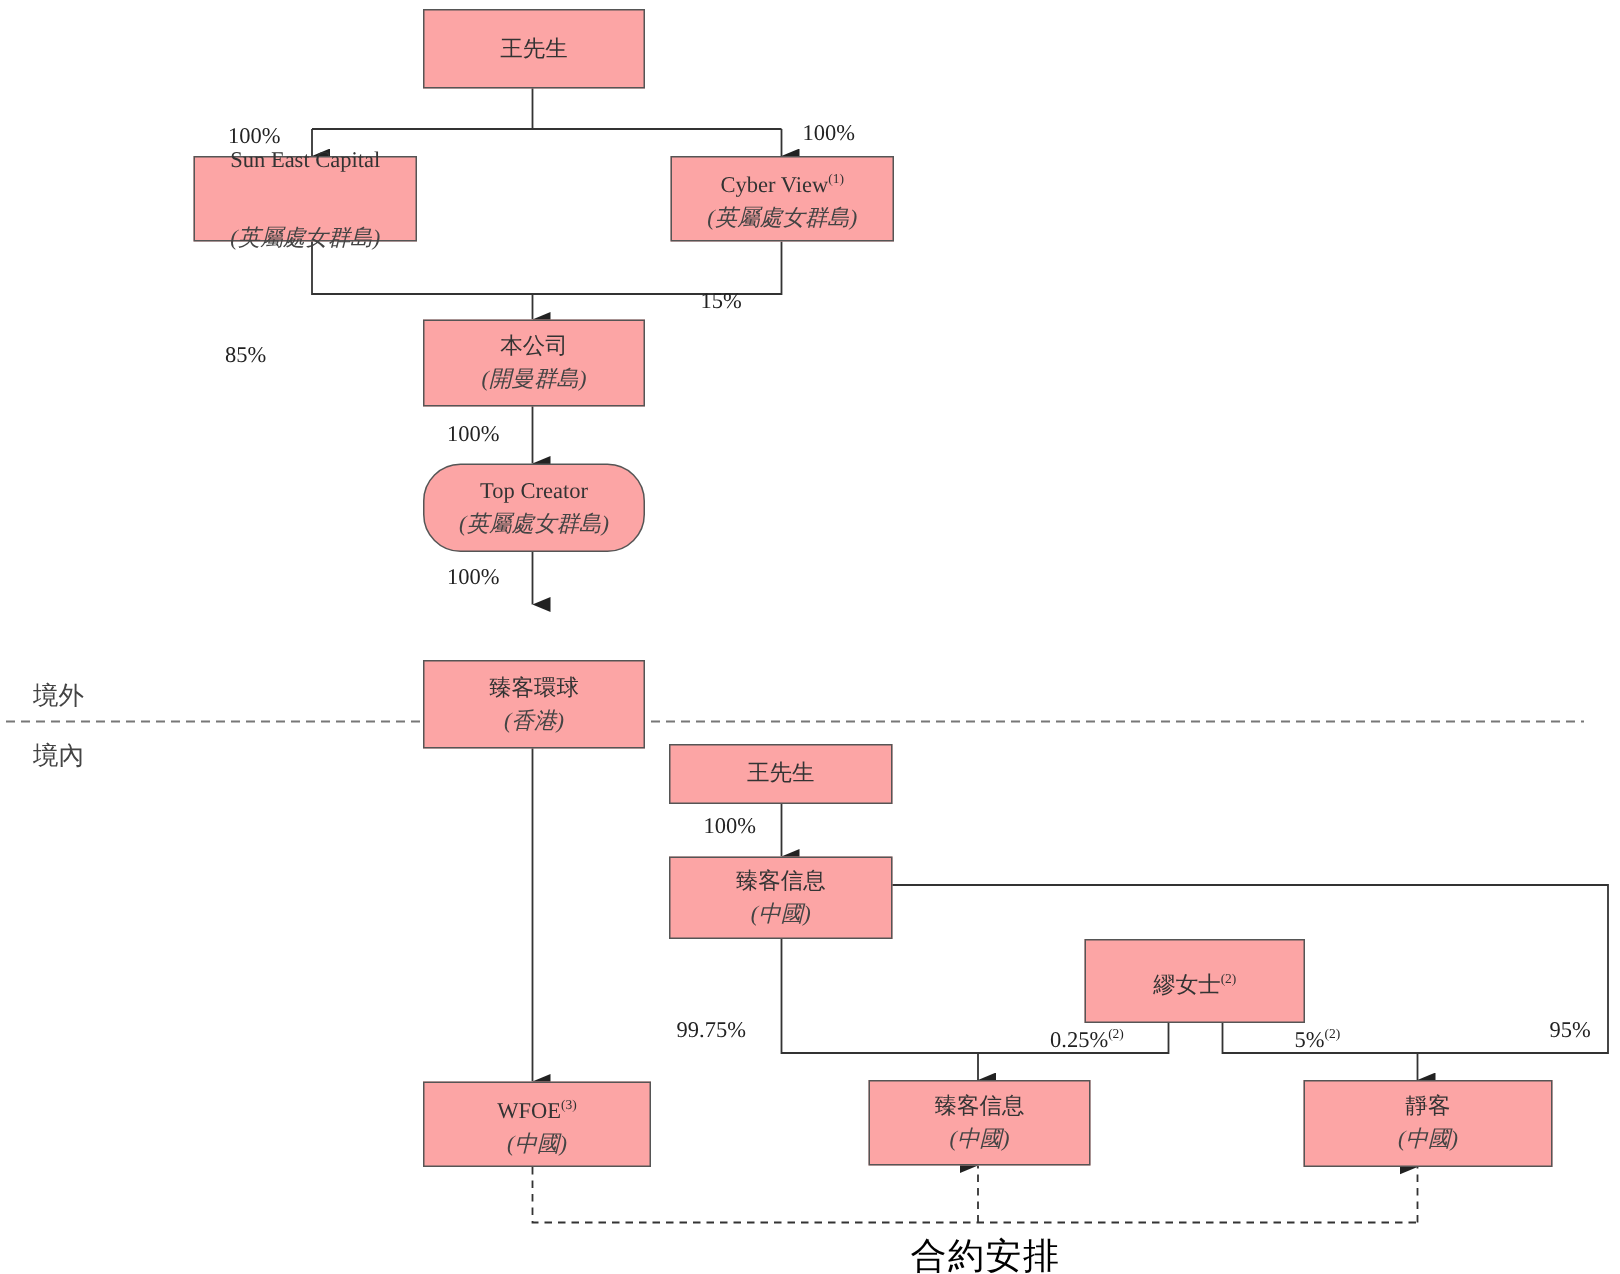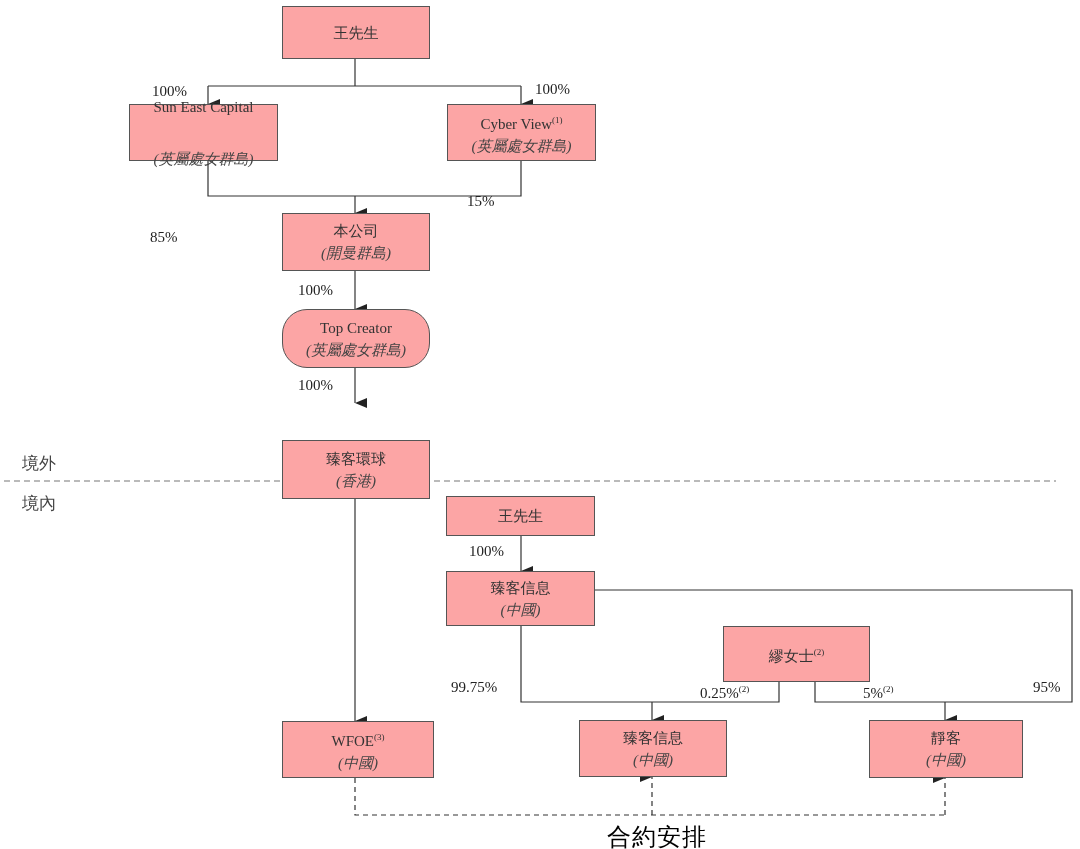--- a/index.html
+++ b/index.html
@@ -109,21 +109,21 @@
   <div class="box" style="left:282px;top:721px;width:152px;height:57px;">
     <span class="name"><span>WFOE</span><sup>(3)</sup></span>
     <span class="juris">(中國)</span>
   </div>
 
   <div class="box" style="left:579px;top:720px;width:148px;height:57px;">
     <span class="name">臻客信息</span>
     <span class="juris">(中國)</span>
   </div>
 
-  <div class="box" style="left:869px;top:720px;width:154px;height:58px;">
+  <div class="box" style="left:869px;top:720px;width:166px;height:58px;">
     <span class="name">靜客</span>
     <span class="juris">(中國)</span>
   </div>
 
   <div class="pct" style="left:152px;top:82px;">100%</div>
   <div class="pct" style="left:535px;top:80px;">100%</div>
   <div class="pct" style="left:150px;top:184px;margin-top:44px;">85%</div>
   <div class="pct" style="left:467px;top:168px;margin-top:24px;">15%</div>
   <div class="pct" style="left:298px;top:281px;">100%</div>
   <div class="pct" style="left:298px;top:376px;">100%</div>

